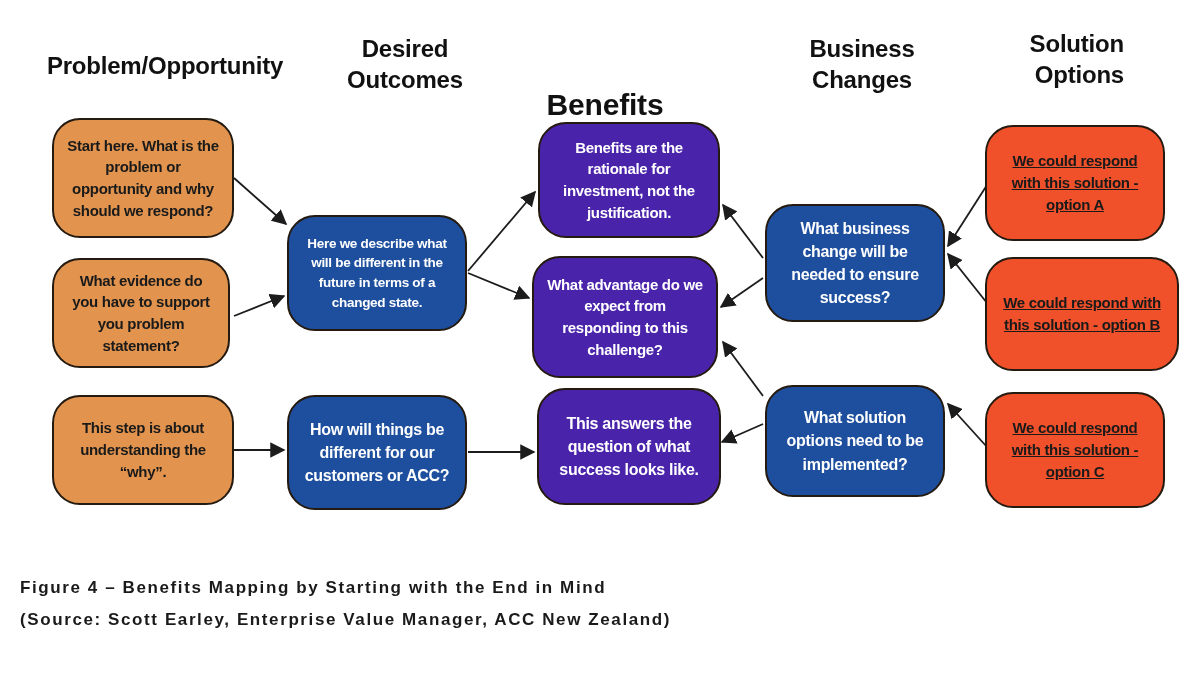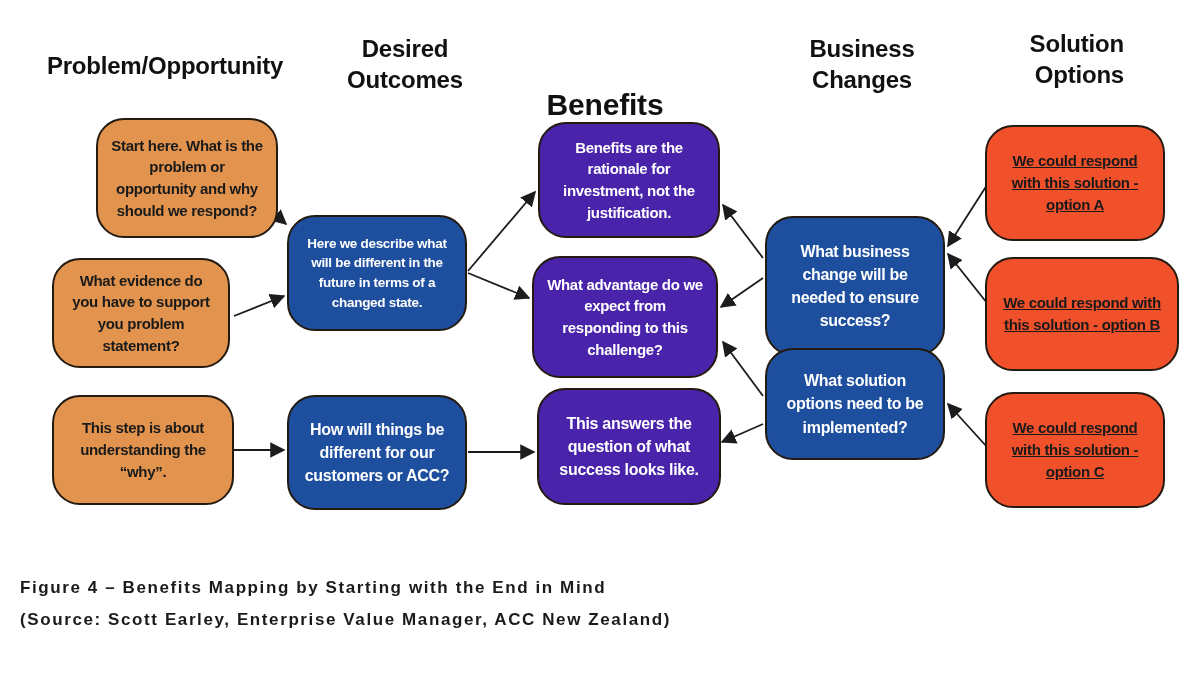--- a/index.html
+++ b/index.html
@@ -38,30 +38,30 @@
     padding:8px 12px;
   }
   .t-sm{font-size:13.5px;}
   .t-lg{font-size:16px;}
   .col-problem {background:var(--problem-fill,#E2944E); color:var(--text-dark,#1a1a1a);}
   .col-outcome {background:var(--outcome-fill,#1E4F9E); color:var(--text-light,#ffffff);}
   .col-benefit {background:var(--benefit-fill,#4A23AB); color:var(--text-light,#ffffff);}
   .col-change  {background:var(--change-fill,#1E4F9E);  color:var(--text-light,#ffffff);}
   .col-solution{background:var(--solution-fill,#F1512A);color:var(--text-dark,#1a1a1a);text-decoration:underline;}
 
-  #b-p1{left:52px; top:118px; width:182px; height:120px;margin-left:44px;}
+  #b-p1{left:52px; top:118px; width:182px; height:120px;}
   #b-p2{left:52px; top:258px; width:178px; height:110px;}
   #b-p3{left:52px; top:395px; width:182px; height:110px;}
   #b-o1{left:287px;top:215px; width:180px; height:116px;}
   #b-o2{left:287px;top:395px; width:180px; height:115px;}
   #b-b1{left:538px;top:122px; width:182px; height:116px;}
   #b-b2{left:532px;top:256px; width:186px; height:122px;}
   #b-b3{left:537px;top:388px; width:184px; height:117px;}
-  #b-c1{left:765px;top:216px; width:180px; height:140px;}
-  #b-c2{left:765px;top:348px; width:180px; height:112px;}
+  #b-c1{left:765px;top:204px; width:180px; height:118px;}
+  #b-c2{left:765px;top:385px; width:180px; height:112px;}
   #b-s1{left:985px;top:125px; width:180px; height:116px;}
   #b-s2{left:985px;top:257px; width:194px; height:114px;}
   #b-s3{left:985px;top:392px; width:180px; height:116px;}
 
   #arrows{
     position:absolute;left:0;top:0;width:1200px;height:676px;
     pointer-events:none;
   }
   #arrows line{stroke:var(--arrow,#1c1c1c);stroke-width:1.8;}
 

